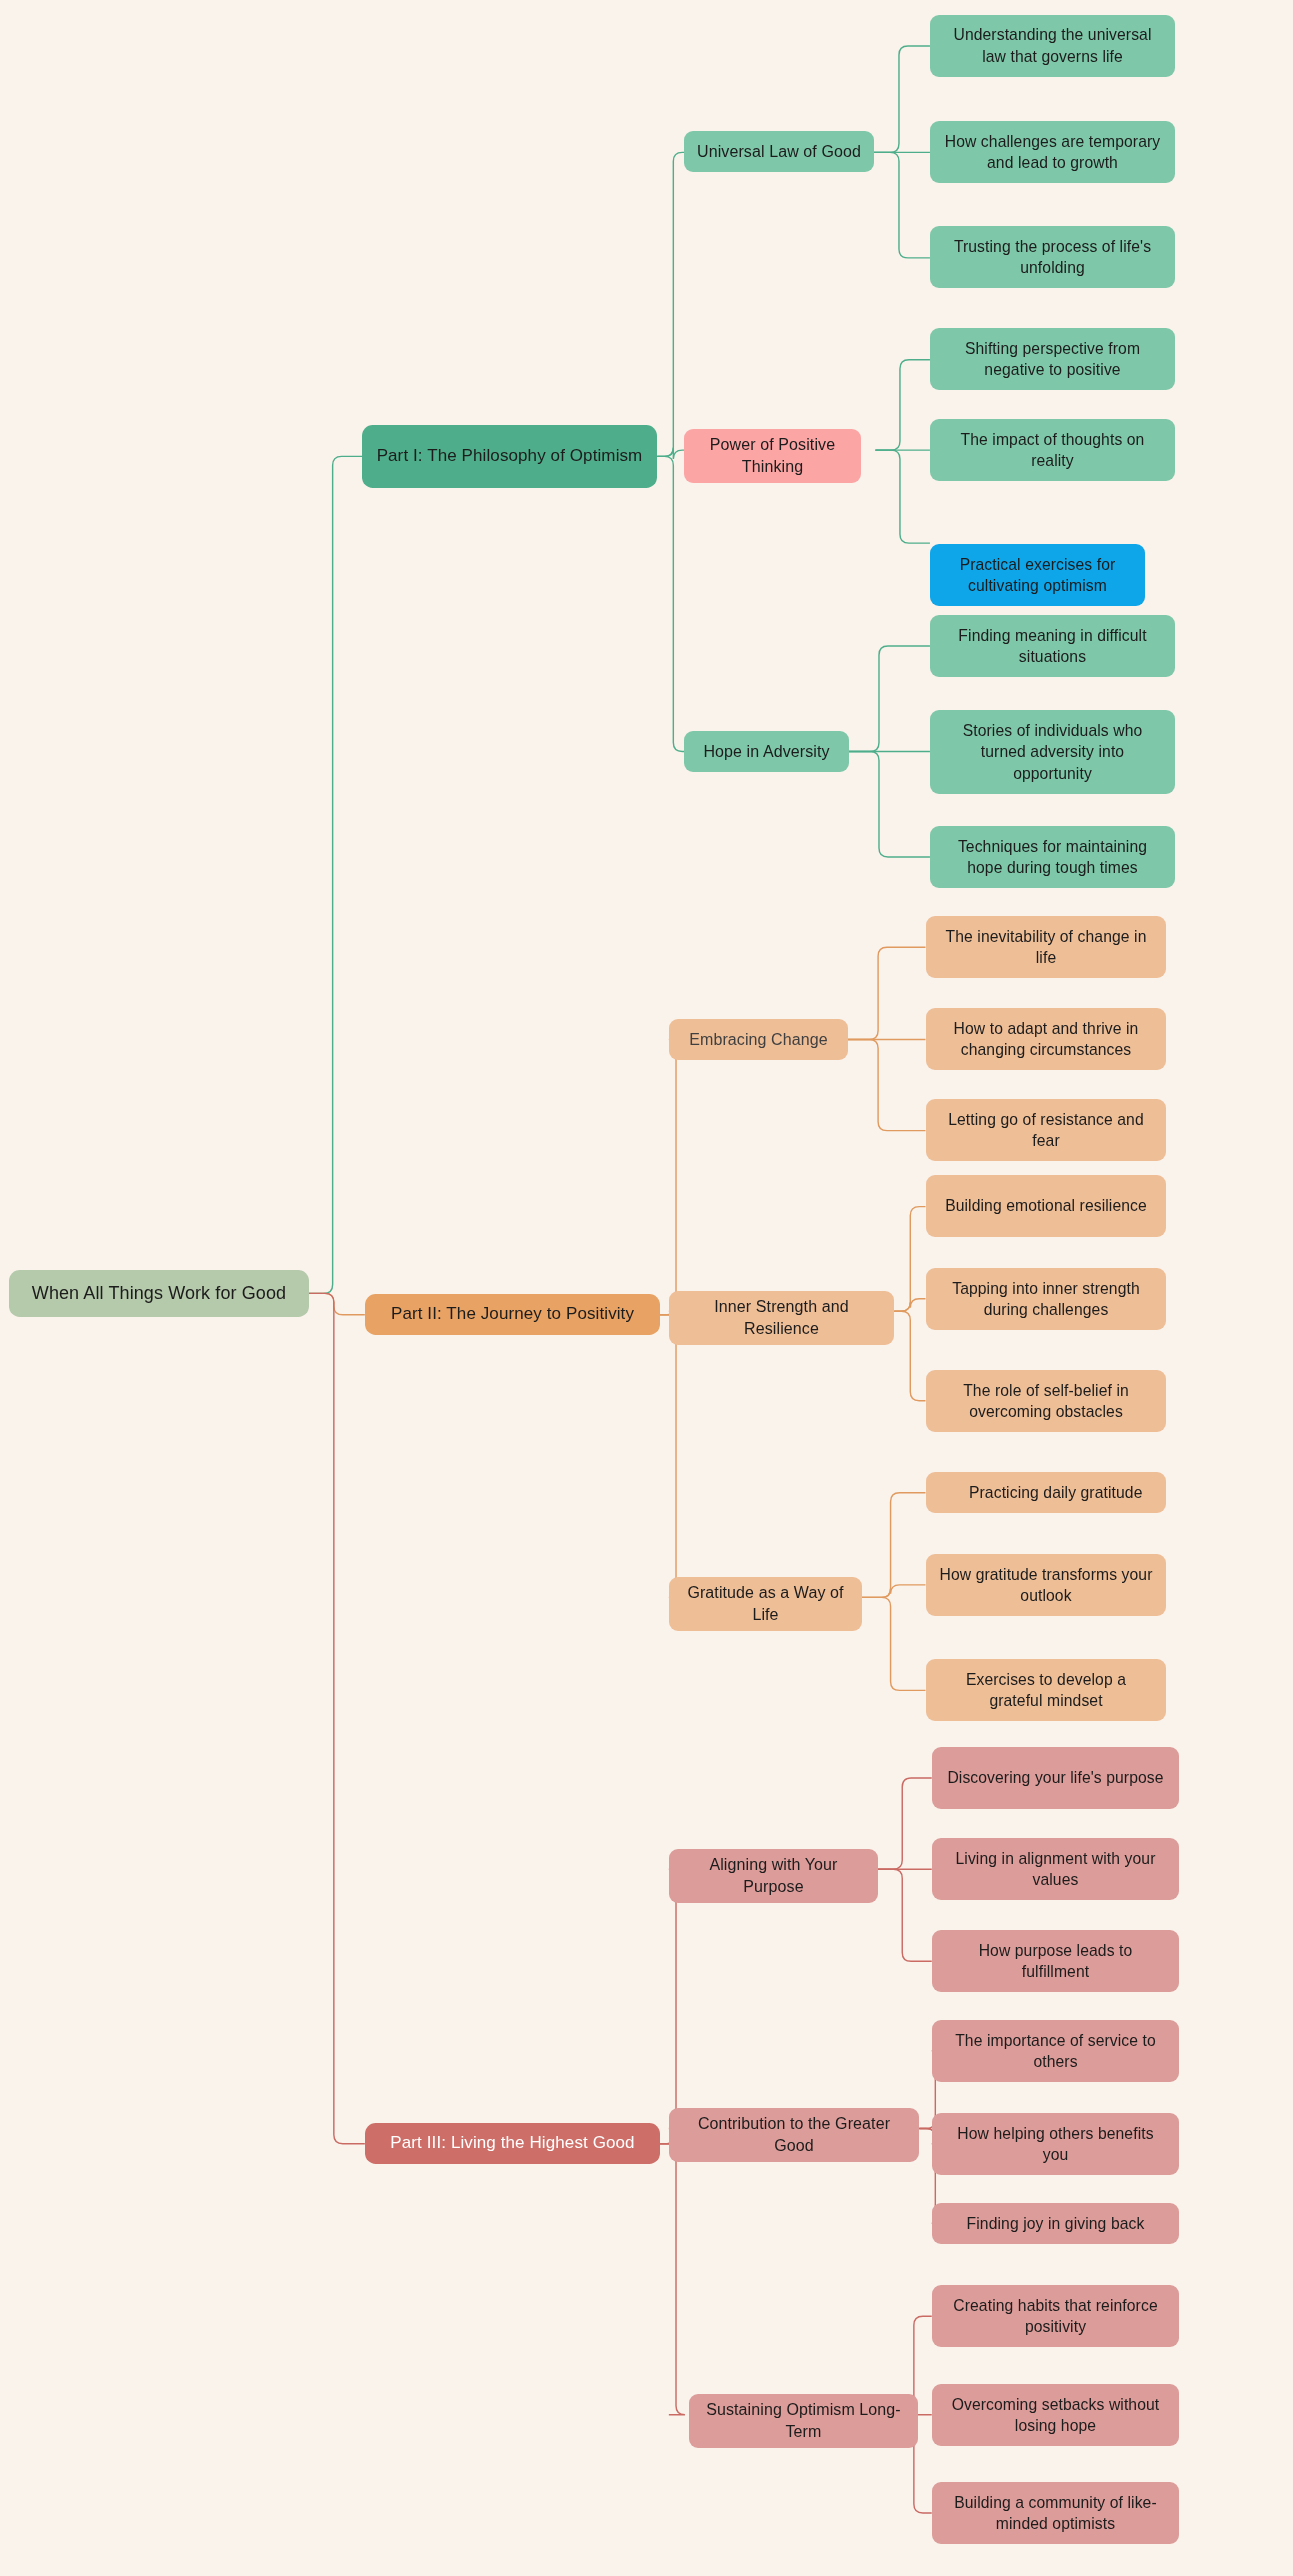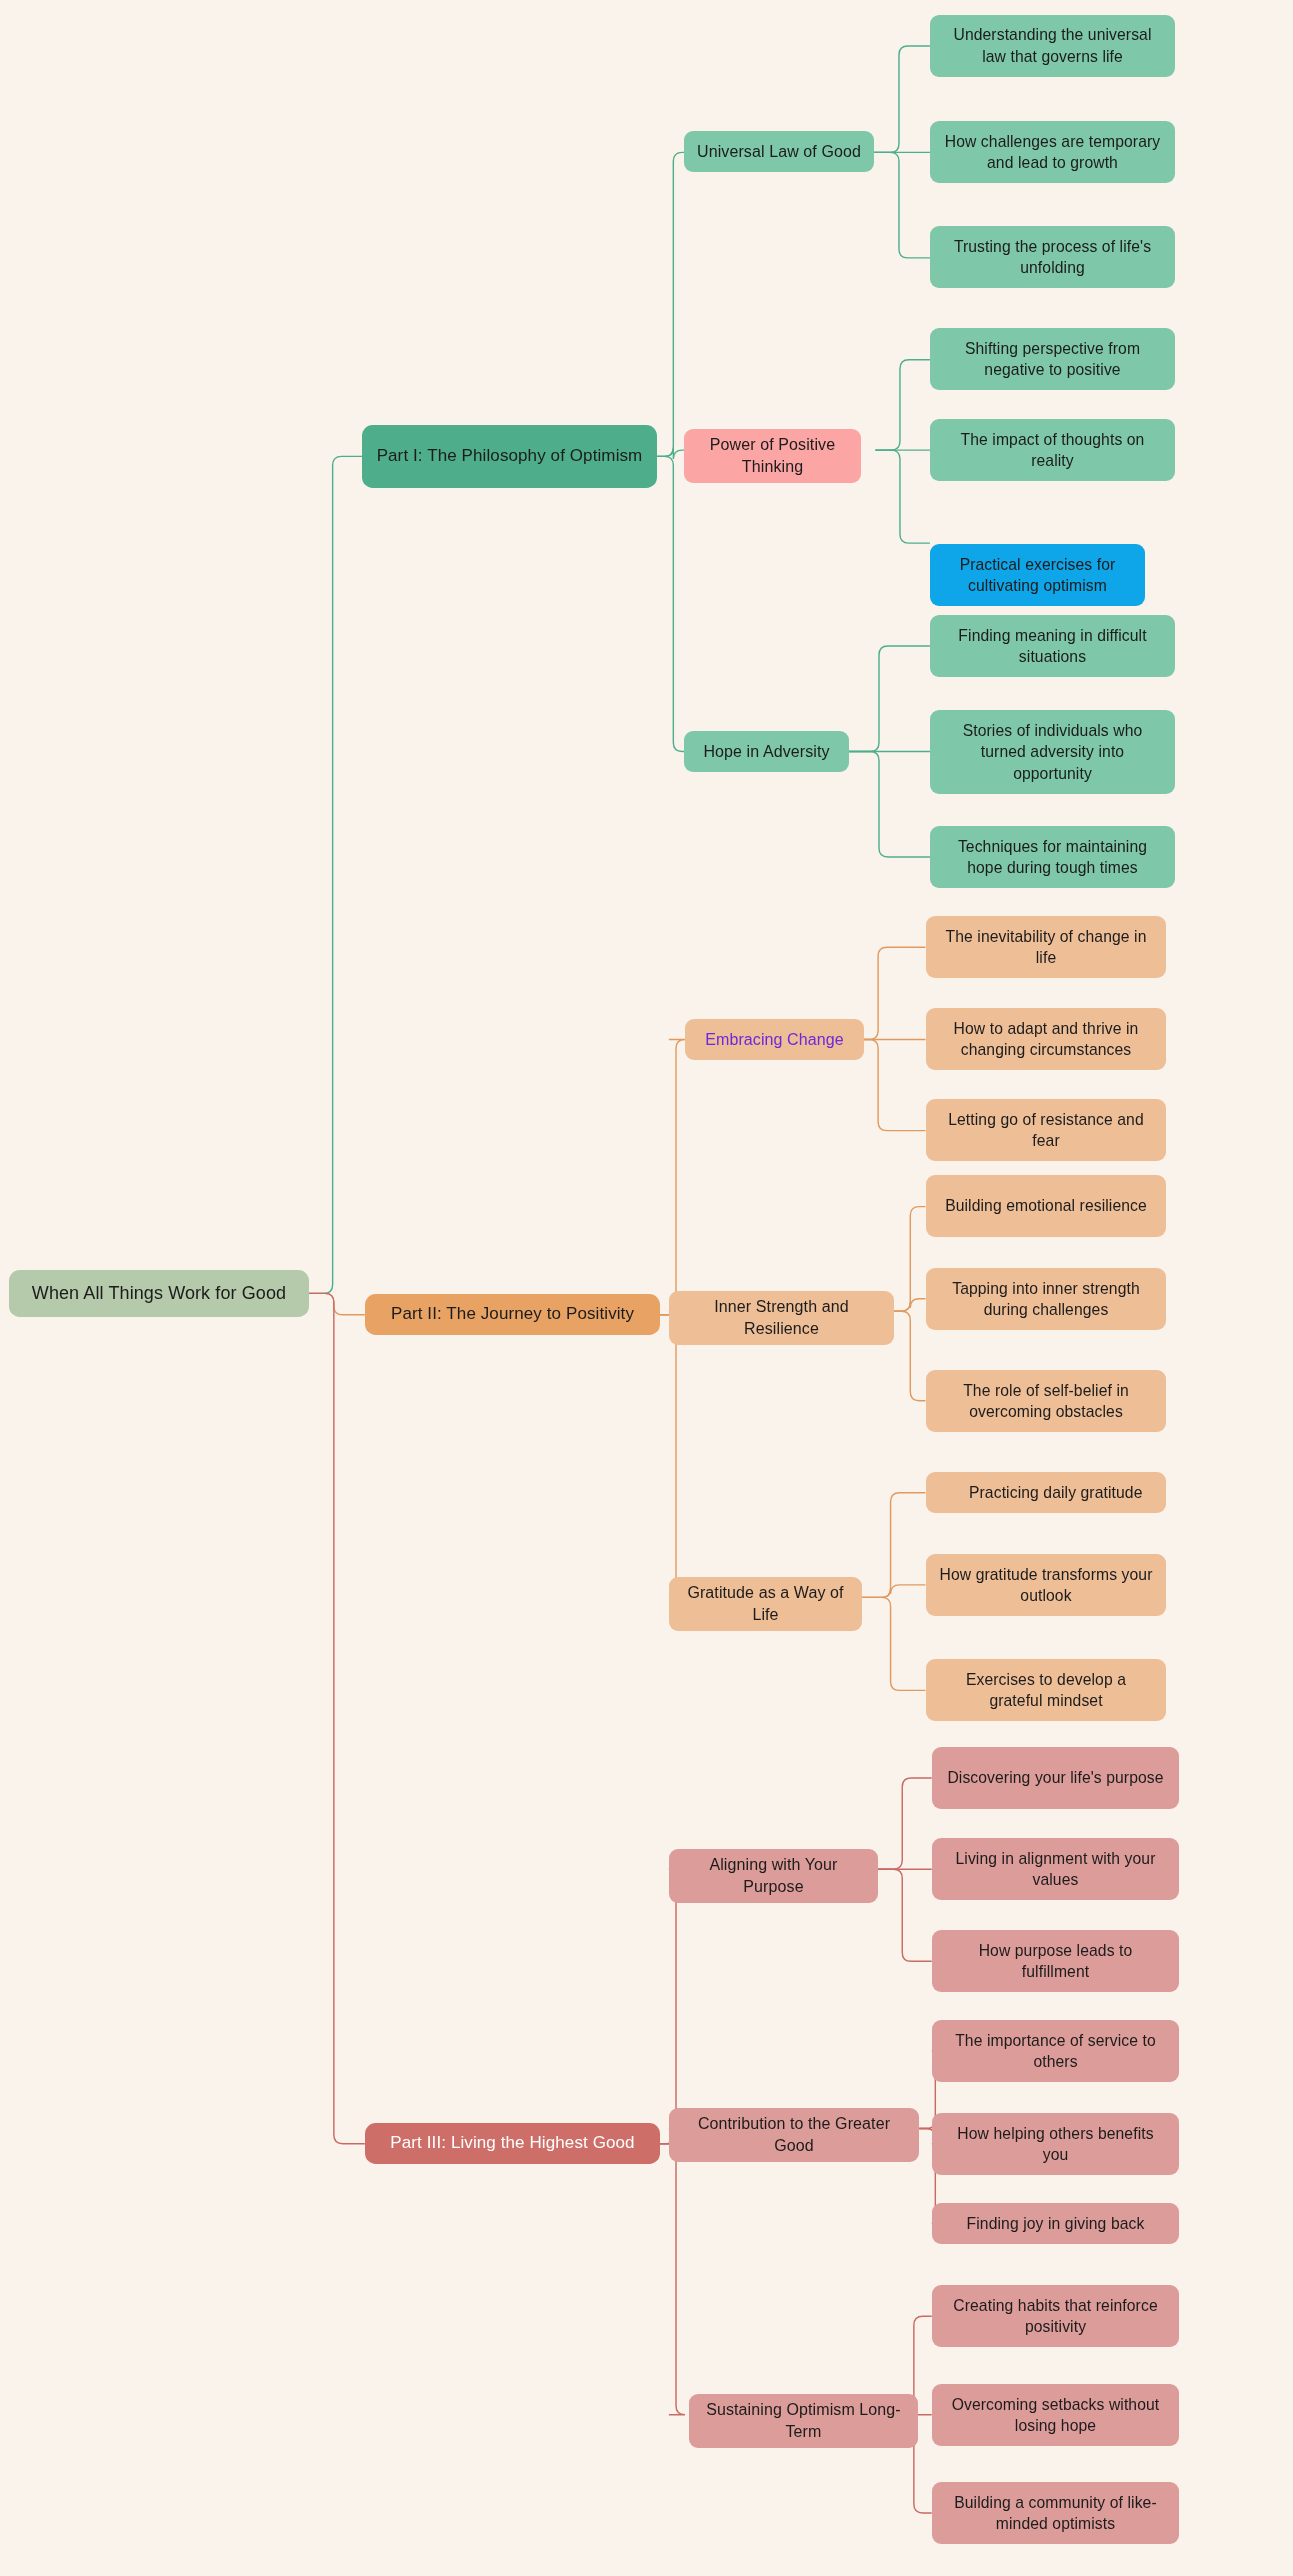--- a/index.html
+++ b/index.html
@@ -143,21 +143,21 @@
       </div>
       <div class="node leaf" style="left: 930px; top: 710px; width: 245px; min-height: 84px; background: rgb(126, 200, 169); color: rgb(28, 28, 28);">
         <span>Stories of individuals who turned adversity into opportunity</span>
       </div>
       <div class="node leaf" style="left: 930px; top: 826px; width: 245px; min-height: 62px; background: rgb(126, 200, 169); color: rgb(28, 28, 28);">
         <span>Techniques for maintaining hope during tough times</span>
       </div>
       <div class="node branch" style="left: 365px; top: 1294px; width: 295px; min-height: 41px; background: rgb(232, 162, 99); color: rgb(28, 28, 28);">
         <span>Part II: The Journey to Positivity</span>
       </div>
-      <div class="node mid" style="left: 669px; top: 1019px; width: 179px; min-height: 41px; background: rgb(238, 190, 151); color: #6d28d9; margin-left: 16px;">
+      <div class="node mid" style="left: 669px; top: 1019px; width: 179px; min-height: 41px; background: rgb(238, 190, 151); color: #404040;">
         <span>Embracing Change</span>
       </div>
       <div class="node leaf" style="left: 926px; top: 916px; width: 240px; min-height: 62px; background: rgb(238, 190, 151); color: rgb(28, 28, 28);">
         <span>The inevitability of change in life</span>
       </div>
       <div class="node leaf" style="left: 926px; top: 1008px; width: 240px; min-height: 62px; background: rgb(238, 190, 151); color: rgb(28, 28, 28);">
         <span>How to adapt and thrive in changing circumstances</span>
       </div>
       <div class="node leaf" style="left: 926px; top: 1099px; width: 240px; min-height: 62px; background: rgb(238, 190, 151); color: rgb(28, 28, 28);">
         <span>Letting go of resistance and fear</span>

